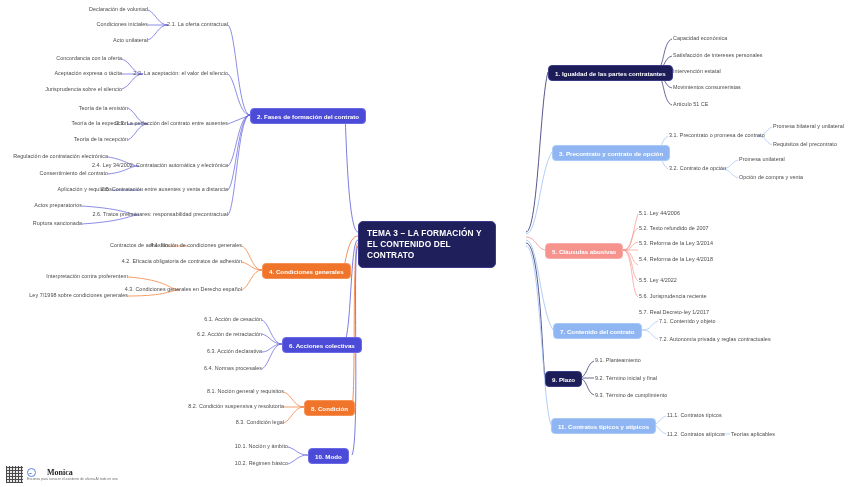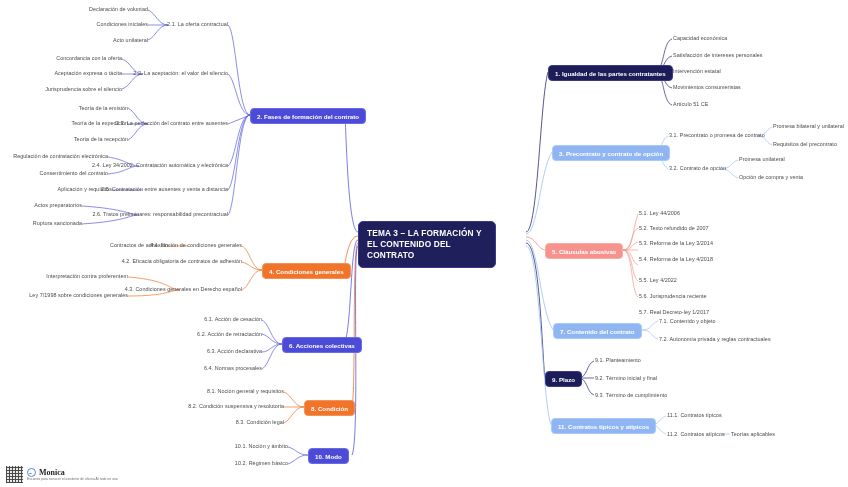--- a/index.html
+++ b/index.html
@@ -32,21 +32,21 @@
   .lbl.r{text-align:left;}
   .lbl.l{text-align:right;}
 
   
   .footer{position:absolute;left:6px;bottom:4px;display:flex;align-items:center;gap:4px;}
   .qr{width:17px;height:17px;background:
       repeating-linear-gradient(0deg,#4a4a4a 0 1.5px,transparent 1.5px 3px),
       repeating-linear-gradient(90deg,#4a4a4a 0 1.5px,transparent 1.5px 3px);
       background-color:#e9e9e9;}
   .brandwrap{display:flex;flex-direction:column;justify-content:center;}
-  .brandtop{display:flex;align-items:center;gap:3px;}
+  .brandtop{display:flex;align-items:center;gap:11px;}
   .monica-logo{width:7px;height:7px;border-radius:50%;border:1.1px solid #5b7fe0;position:relative;}
   .monica-logo:before{content:"";position:absolute;left:1.3px;top:2.2px;width:3.2px;height:1.6px;border-bottom:1px solid #5b7fe0;border-radius:0 0 3px 3px;}
   .brandname{font-family:"Liberation Serif","DejaVu Serif",serif;font-size:8px;font-weight:bold;color:#1d1d1d;}
   .brandsub{font-size:3.3px;color:#6b6b6b;letter-spacing:.05px;margin-top:.5px;}
 </style>
 </head>
 <body>
 
 <div id="canvas">
 

